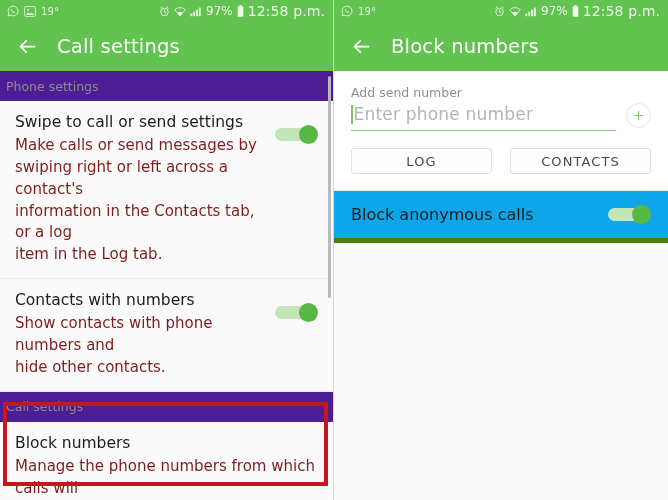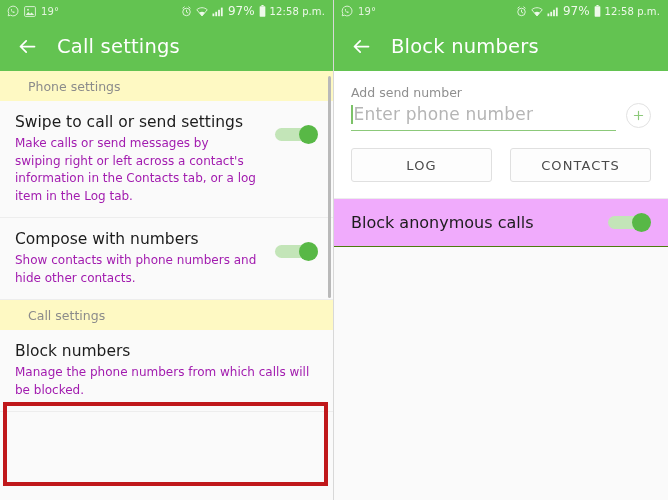--- a/index.html
+++ b/index.html
@@ -18,50 +18,50 @@
 
   
   .statusbar {
     height:22px; background:#63c351;
     display:flex; align-items:center; justify-content:space-between;
     padding:0 8px 0 7px; color:#e9f7e4;
   }
   .sb-left, .sb-right { display:flex; align-items:center; gap:5px; }
   .sb-right { gap:4px; }
   .sb-text { font-size:10px; letter-spacing:.2px; color:#e3f4dd; }
-  .sb-time { font-size:10px; color:#eef9ea; letter-spacing:.1px; }
+  .sb-time { font-size:14px; color:#eef9ea; letter-spacing:.1px; }
   .sb-pct  { font-size:12px; color:#eef9ea; }
   .ico { display:block; }
 
   
   .appbar {
     height:49px; background:#63c351;
     display:flex; align-items:center; padding-left:17px; gap:19px;
   }
   .back-arrow { width:21px; height:21px; flex:0 0 auto; }
   .appbar-title {
     color:#ffffff; font-size:19.5px; letter-spacing:.2px;
     font-weight:400; white-space:nowrap;
   }
 
   
   .list { position:relative; height:429px; background:#fafafa; }
   .section-head {
-    background:#fef9c3; height:30px; display:flex; align-items:center;
-    padding-left:28px; color:#8b8b8b; font-size:12.5px;
+    background:#4c1d95; height:30px; display:flex; align-items:center;
+    padding-left:6px; color:#8b8b8b; font-size:12.5px;
   }
   .row {
     background:#fafafa; padding:12px 15px 12px 15px;
     display:flex; align-items:flex-start; justify-content:space-between;
     border-bottom:1px solid #ededed; gap:10px;
   }
   .row-texts { flex:1 1 auto; min-width:0; }
   .row-title { font-size:15.5px; color:#1c1c1c; line-height:1.25; }
   .row-sub {
-    font-size:12px; color:#a21caf; line-height:1.45; margin-top:3px;
+    font-size:15px; color:#7f1d1d; line-height:1.45; margin-top:3px;
     white-space:pre-line;
   }
   .row.no-border { border-bottom:none; }
 
   
   .toggle { flex:0 0 auto; width:43px; height:19px; position:relative; margin-top:12px; }
   .toggle .track {
     position:absolute; left:0; top:3px; width:40px; height:13px;
     border-radius:7px; background:#c3e5b8;
   }
@@ -99,28 +99,28 @@
   .plus-btn {
     flex:0 0 auto; width:25px; height:25px; border-radius:50%;
     border:1.3px solid #e2e2e2; display:flex; align-items:center;
     justify-content:center; margin-bottom:3px; background:#fff;
   }
   .btn-row {
     display:flex; gap:18px; padding:17px 17px 16px 17px;
     background:#ffffff; border-bottom:1px solid #ececec;
   }
   .flat-btn {
-    flex:1 1 0; height:34px; border:1px solid #e0e0e0; border-radius:3px;
+    flex:1 1 0; height:26px; border:1px solid #e0e0e0; border-radius:3px;
     background:#fdfdfd; color:#4a4a4a; font-size:13px; letter-spacing:1.1px;
     display:flex; align-items:center; justify-content:center;
     font-family:"DejaVu Sans", sans-serif;
   }
   .anon-row {
     display:flex; align-items:center; justify-content:space-between;
-    padding:14px 17px; background:#f0abfc; border-bottom:1px solid #4d7c0f;
+    padding:14px 17px; background:#0ea5e9; border-bottom:5px solid #4d7c0f;
   }
   .anon-title { font-size:16px; color:#1c1c1c; }
   .anon-row .toggle { margin-top:0; }
   .filler { background:#fafafa; height:100%; }
 </style>
 </head>
 <body>
 
 <div class="screens">
 
@@ -186,21 +186,21 @@
 item in the Log tab.</div>
         </div>
         <div class="toggle">
           <div class="track"></div>
           <div class="thumb"></div>
         </div>
       </div>
 
       <div class="row">
         <div class="row-texts">
-          <div class="row-title">Compose with numbers</div>
+          <div class="row-title">Contacts with numbers</div>
           <div class="row-sub">Show contacts with phone numbers and
 hide other contacts.</div>
         </div>
         <div class="toggle">
           <div class="track"></div>
           <div class="thumb"></div>
         </div>
       </div>
 
       <div class="section-head">

